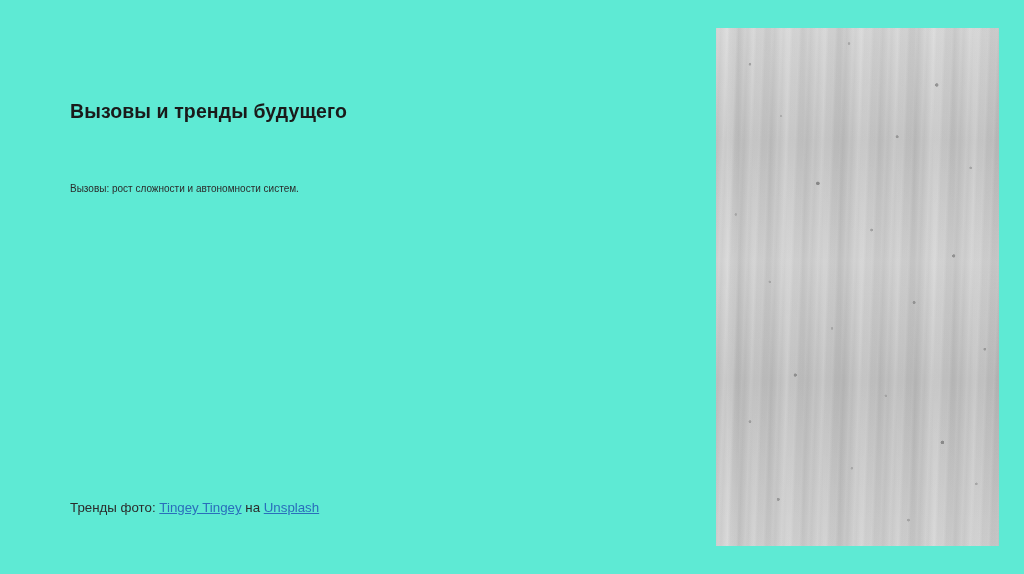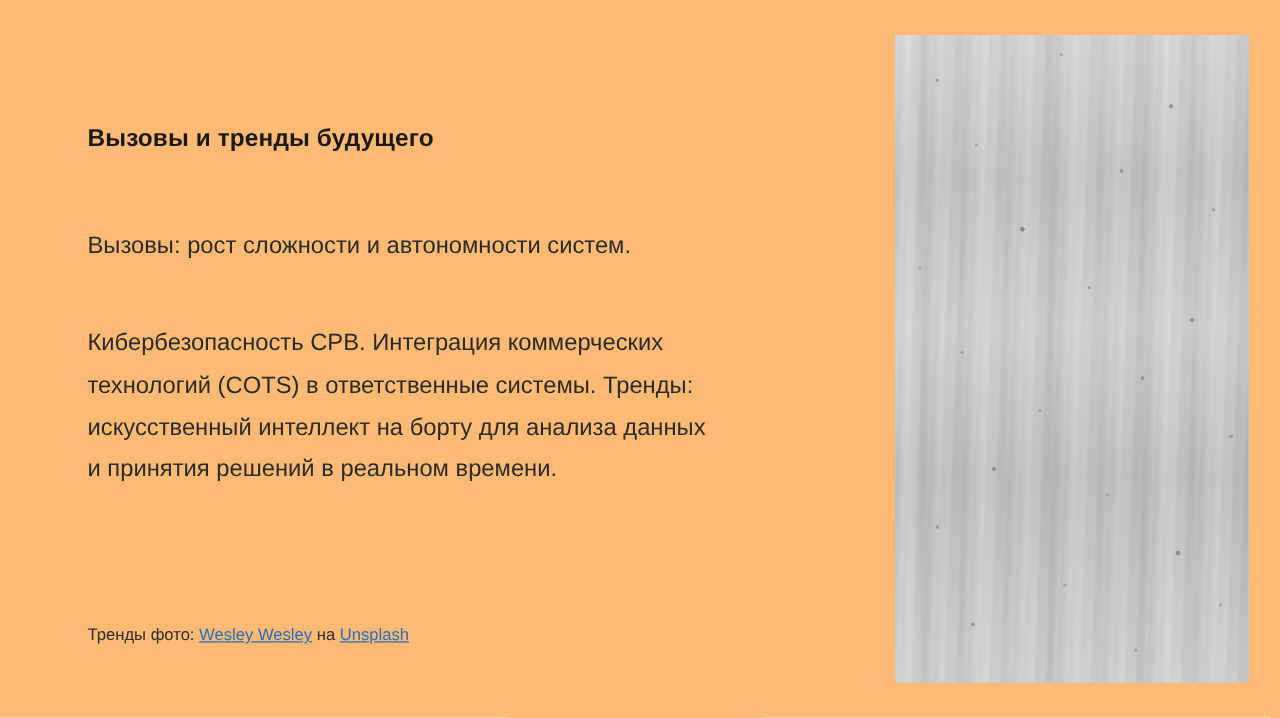--- a/index.html
+++ b/index.html
@@ -11,21 +11,21 @@
     width: 1024px;
     height: 574px;
     overflow: hidden;
     font-family: "Liberation Sans", sans-serif;
     color: #231f20;
   }
   .slide {
     position: relative;
     width: 1024px;
     height: 574px;
-    background: #fdba74;
+    background: #5eead4;
   }
   .content {
     position: absolute;
     left: 70px;
     top: 0;
     width: 560px;
     height: 574px;
   }
   .slide-title {
     position: absolute;
@@ -33,21 +33,21 @@
     top: 99px;
     font-size: 19.5px;
     font-weight: bold;
     color: #1a1a1a;
     letter-spacing: 0.1px;
     line-height: 1.25;
   }
   .para {
     position: absolute;
     left: 0;
-    font-size: 19px;
+    font-size: 10px;
     font-weight: normal;
     color: #2b2b2b;
     line-height: 1.78;
     width: 500px;
   }
   .para-1 { top: 180px; }
   .para-2 { top: 258px; width: 495px; }
   .para-3 { top: 358px; width: 495px; }
   .credit {
     position: absolute;
@@ -145,25 +145,24 @@
 <body>
 
 <div class="slide">
 
   <div class="content">
 
     <div class="slide-title">Вызовы и тренды будущего</div>
 
     <div class="para para-1">Вызовы: рост сложности и автономности систем.</div>
 
-    <div class="para para-2">Кибербезопасность СРВ. Интеграция коммерческих технологий (COTS) в ответственные системы. Тренды: искусственный интеллект на борту для анализа данных и принятия решений в реальном времени.</div>
 
 
     <div class="credit">
-      <span>Тренды фото: </span><a href="#">Wesley Wesley</a><span> на </span><a href="#">Unsplash</a>
+      <span>Тренды фото: </span><a href="#">Tingey Tingey</a><span> на </span><a href="#">Unsplash</a>
     </div>
 
   </div>
 
   <div class="photo">
     <div class="tex"></div>
     <div class="streaks"></div>
     <div class="grain"></div>
   </div>
 

